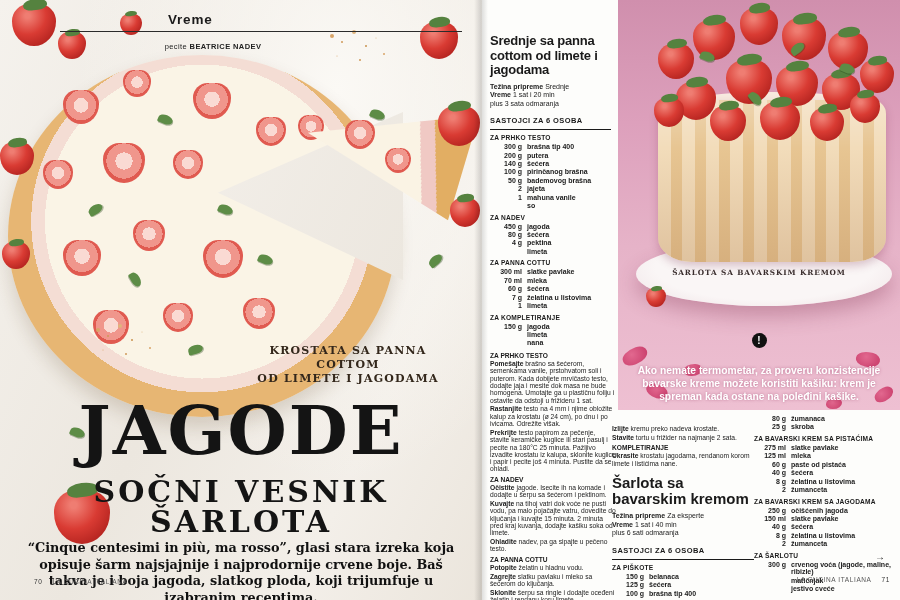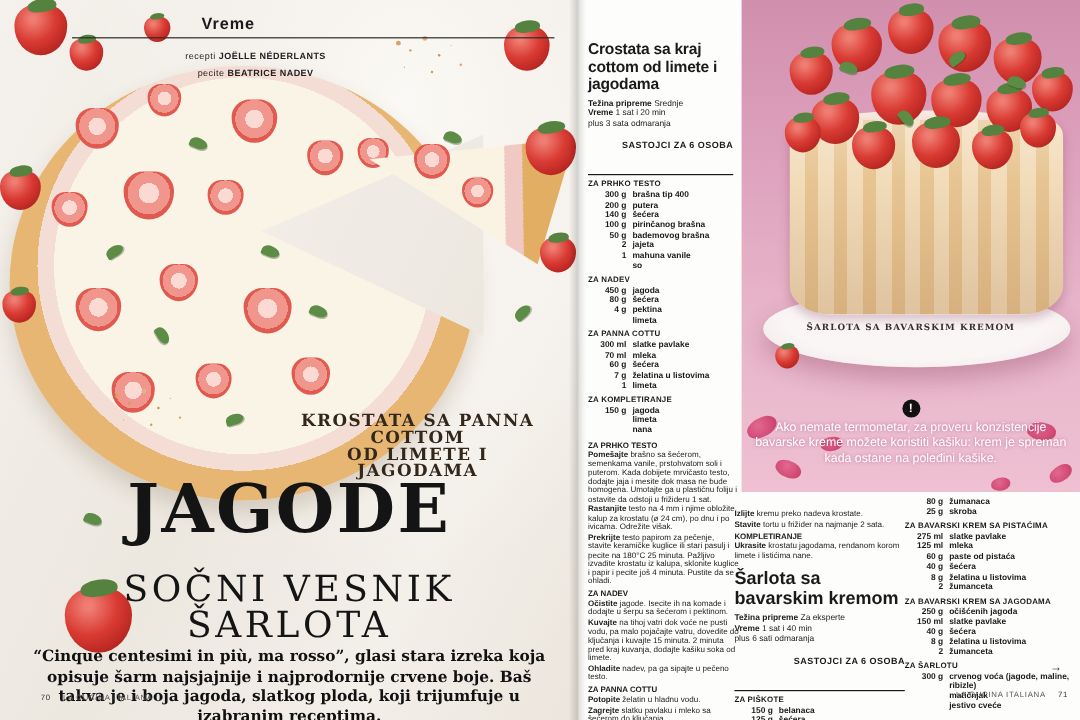--- a/index.html
+++ b/index.html
@@ -12,25 +12,25 @@
   .fold{position:absolute;left:474px;top:0;width:14px;height:600px;z-index:60;
     background:linear-gradient(90deg,rgba(0,0,0,0) 0%,rgba(0,0,0,.14) 50%,rgba(0,0,0,0) 100%);}
   
   .section-head{position:absolute;left:168px;top:12px;font-weight:bold;font-size:13.5px;letter-spacing:.8px;z-index:12;}
   .rule{position:absolute;left:60px;top:31px;width:402px;height:1px;background:#2b2b2b;z-index:12;}
   .credits{position:absolute;left:88px;top:40px;width:250px;text-align:center;z-index:12;}
   .credit-line{font-size:7.5px;line-height:13.5px;letter-spacing:.4px;color:#222;}
   .credit-role{font-weight:normal;}
   .credit-name{font-weight:bold;}
   .photo-caption{position:absolute;left:248px;top:344px;width:200px;text-align:center;z-index:14;
-    font-family:"DejaVu Serif",serif;font-weight:bold;font-size:14px;line-height:14px;letter-spacing:1.2px;color:#33271b;}
+    font-family:"DejaVu Serif",serif;font-weight:bold;font-size:11px;line-height:14px;letter-spacing:1.2px;color:#33271b;}
   .big-title{position:absolute;left:0;top:398px;width:482px;text-align:center;z-index:14;
-    font-family:"DejaVu Serif",serif;font-weight:bold;font-size:56px;line-height:.95;letter-spacing:2px;color:#141414;}
+    font-family:"DejaVu Serif",serif;font-weight:bold;font-size:68px;line-height:.95;letter-spacing:2px;color:#141414;}
   .subtitle{position:absolute;left:0;top:477px;width:482px;text-align:center;z-index:14;
-    font-family:"DejaVu Serif",serif;font-weight:normal;font-size:30px;line-height:30px;letter-spacing:3px;color:#141414;}
+    font-family:"DejaVu Serif",serif;font-weight:bold;font-size:30px;line-height:30px;letter-spacing:3px;color:#141414;}
   .intro{position:absolute;left:22px;top:540px;width:438px;text-align:center;z-index:14;
     font-family:"DejaVu Serif",serif;font-weight:bold;font-size:12.8px;line-height:16.5px;color:#111;}
   .footer-l{position:absolute;left:34px;top:578px;font-size:6.5px;color:#555;letter-spacing:.6px;z-index:14;}
   .footer-l .pnum{margin-right:10px;color:#333;}
   .footer-r{position:absolute;right:10px;top:576px;font-size:6.5px;color:#555;letter-spacing:.6px;z-index:14;}
   .footer-r .pnum{margin-left:10px;color:#333;}
   
   .photo-left{position:absolute;inset:0;z-index:1;}
   .tart-main{position:absolute;left:8px;top:55px;width:388px;height:362px;border-radius:50%;
     background:radial-gradient(circle at 50% 46%, #faf4e6 0 57%, #f4ddd4 57% 62%, #e7b673 62% 74%, #d09450 74% 86%, #bd8140 86% 100%);
@@ -54,21 +54,21 @@
   
   .col{position:absolute;z-index:10;}
   .col1{left:8px;top:34px;width:126px;}
   .col2{left:130px;top:425px;width:148px;}
   .col3{left:272px;top:415px;width:140px;}
   .r-title{font-weight:bold;font-size:13px;line-height:14.5px;letter-spacing:-.2px;margin:0 0 5px;}
   .r-title2{font-weight:bold;font-size:15px;line-height:16px;margin:8px 0 5px;}
   .meta-line{font-size:7px;line-height:8.6px;}
   .meta-line b{font-weight:bold;}
   .servings{display:block;width:96%;font-size:7.5px;font-weight:bold;letter-spacing:.4px;
-    border-bottom:1.3px solid #1a1a1a;padding-bottom:20px;margin:8px 0 3px;text-align:right;}
+    border-bottom:1.3px solid #1a1a1a;padding-bottom:4px;margin:8px 0 3px;}
   .ing-header{font-size:6.6px;font-weight:bold;letter-spacing:.2px;margin:4px 0 2px;}
   .ing-header:empty{display:none;margin:0;}
   .ing-row{display:flex;font-size:7px;line-height:7.6px;margin-bottom:.8px;}
   .qty{width:32px;text-align:right;margin-right:5px;font-weight:bold;flex:none;}
   .ing-name{font-weight:bold;}
   .steps{margin-top:5px;}
   .step-header{font-size:6.6px;font-weight:bold;margin:3px 0 1.2px;}
   .step-header:empty{display:none;margin:0;}
   .step{font-size:6.7px;line-height:7.3px;margin:0 0 1.6px;}
   .lead{font-weight:bold;}
@@ -86,21 +86,21 @@
     box-shadow:0 4px 8px rgba(120,40,70,.25);}
   .cake-top{position:absolute;left:58px;top:92px;width:192px;height:26px;border-radius:50%;background:#f7e9df;}
   .pile{position:absolute;left:30px;top:0;width:240px;height:150px;}
   .petal{position:absolute;background:radial-gradient(circle at 40% 35%, #e2688f, #c73a68);
     border-radius:62% 38% 58% 42% / 55% 45% 60% 40%;}
   .caption2{position:absolute;left:30px;top:268px;width:222px;text-align:center;z-index:6;
     font-family:"DejaVu Serif",serif;font-weight:bold;font-size:7.3px;letter-spacing:.9px;color:#3a2e2e;}
   .tip{position:absolute;left:6px;top:330px;width:270px;text-align:center;z-index:7;}
   .tip-icon{display:inline-flex;align-items:center;justify-content:center;width:15px;height:15px;border-radius:50%;
     background:#111;color:#fff;font-weight:bold;font-size:10px;line-height:15px;}
-  .tip-text{margin-top:3px;font-size:10.3px;font-weight:normal;color:#fff;line-height:12.8px;
+  .tip-text{margin-top:17px;font-size:10.3px;font-weight:bold;color:#fff;line-height:12.8px;
     text-shadow:0 0 3px rgba(150,50,95,.55);}
 </style>
 </head>
 <body>
 
 <div class="spread">
 
   <div class="page-left">
 
     <div class="photo-left">
@@ -146,21 +146,20 @@
       <div class="mint" style="left:428px;top:256px;transform:rotate(-40deg);"></div>
       <div class="crumbs" style="left:330px;top:34px;"></div>
       <div class="crumbs" style="left:96px;top:328px;"></div>
     </div>
 
     <div class="section-head">Vreme</div>
     <div class="rule"></div>
 
     <div class="credits">
 
-        <div class="credit-line"><span class="credit-role">recepti</span> <span class="credit-name">JOËLLE NÉDERLANTS</span></div>
 
 
 
         <div class="credit-line"><span class="credit-role">pecite</span> <span class="credit-name">BEATRICE NADEV</span></div>
       </div>
 
     <div class="photo-caption">
       <span style="display:block">KROSTATA SA PANNA COTTOM</span>
       <span style="display:block">OD LIMETE I JAGODAMA</span>
     </div>
@@ -214,21 +213,21 @@
 
       <div class="caption2">ŠARLOTA SA BAVARSKIM KREMOM</div>
 
       <div class="tip">
         <span class="tip-icon">!</span>
         <div class="tip-text">Ako nemate termometar, za proveru konzistencije bavarske kreme možete koristiti kašiku: krem je spreman kada ostane na poleđini kašike.</div>
       </div>
     </div>
 
     <div class="col col1">
-      <div class="r-title">Crostata sa kraj cottom od limete i jagodama</div>
+      <div class="r-title">Srednje sa panna cottom od limete i jagodama</div>
       <div class="meta-line"><b>Težina pripreme</b> <span>Srednje</span></div>
       <div class="meta-line"><b>Vreme</b> <span>1 sat i 20 min</span></div>
       <div class="meta-line">plus 3 sata odmaranja</div>
       <div class="servings">SASTOJCI ZA 6 OSOBA</div>
 
       <div>
 
           <div class="ing-group">
             <div class="ing-header">ZA PRHKO TESTO</div>
             <div>

